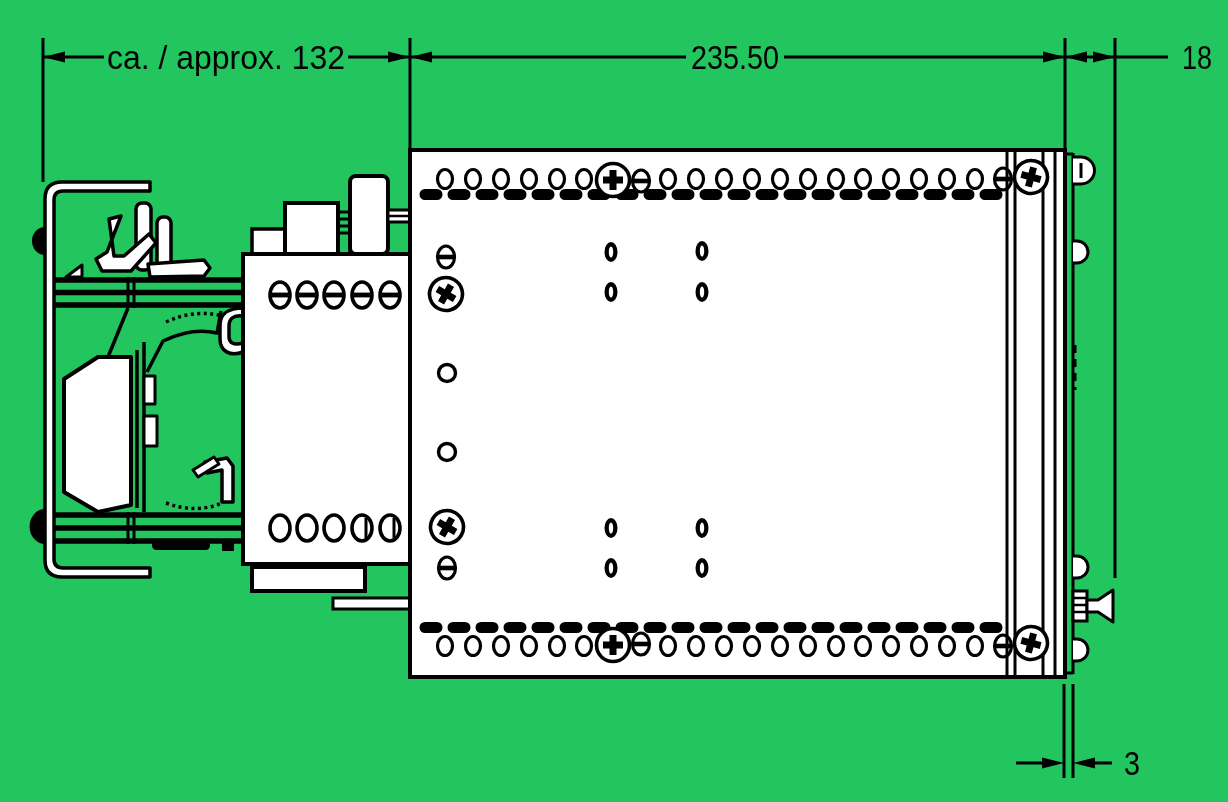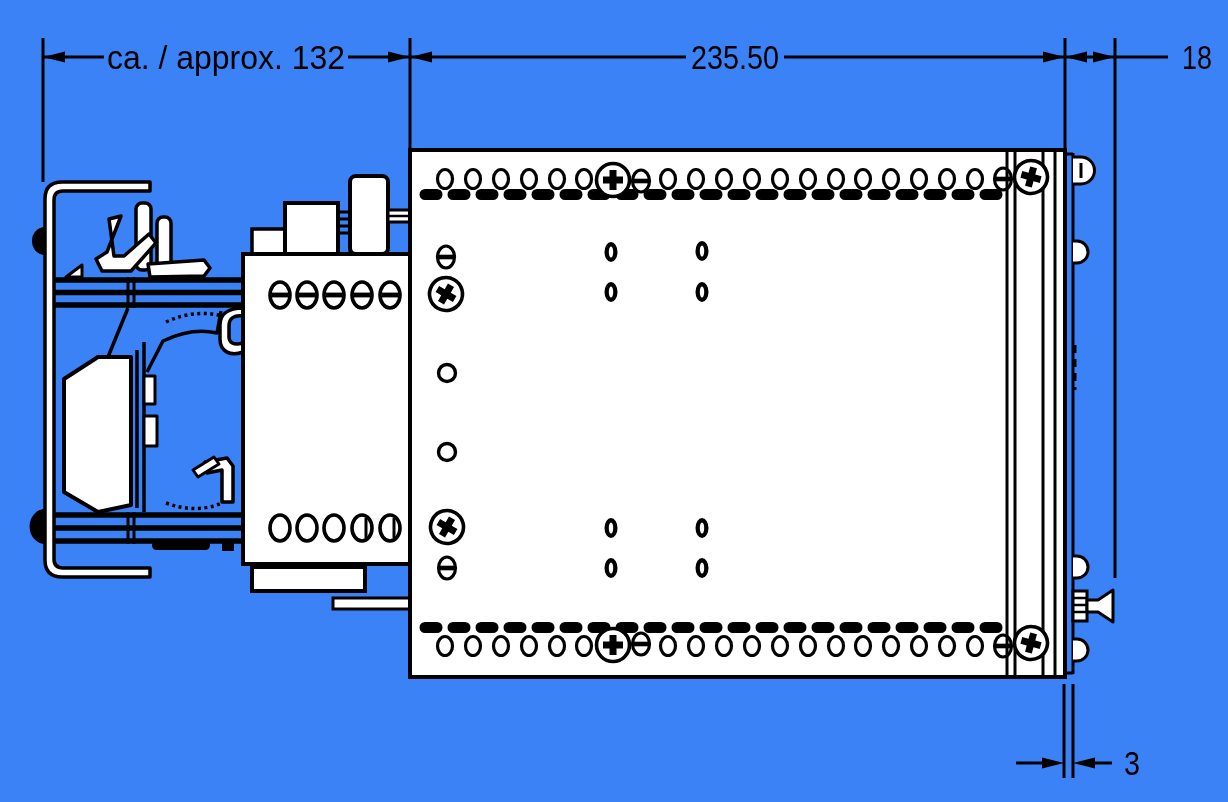--- a/index.html
+++ b/index.html
@@ -1,16 +1,16 @@
 <!DOCTYPE html>
 <html><head>
 <meta charset="utf-8">
 <style>
   html,body{margin:0;padding:0;background:#ffffff;}
-  .canvas{position:relative;width:1228px;height:802px;background:#3b82f6;overflow:hidden;}
+  .canvas{position:relative;width:1228px;height:802px;background:#22c55e;overflow:hidden;}
   svg{display:block;}
   .dim{font-family:"Liberation Sans", sans-serif;font-size:34px;fill:#000;}
   .ln{stroke:#000;fill:none;}
 </style>
 </head>
 <body>
 
 <div class="canvas">
 <svg viewBox="0 0 1228 802" width="1228" height="802">
   <defs>

